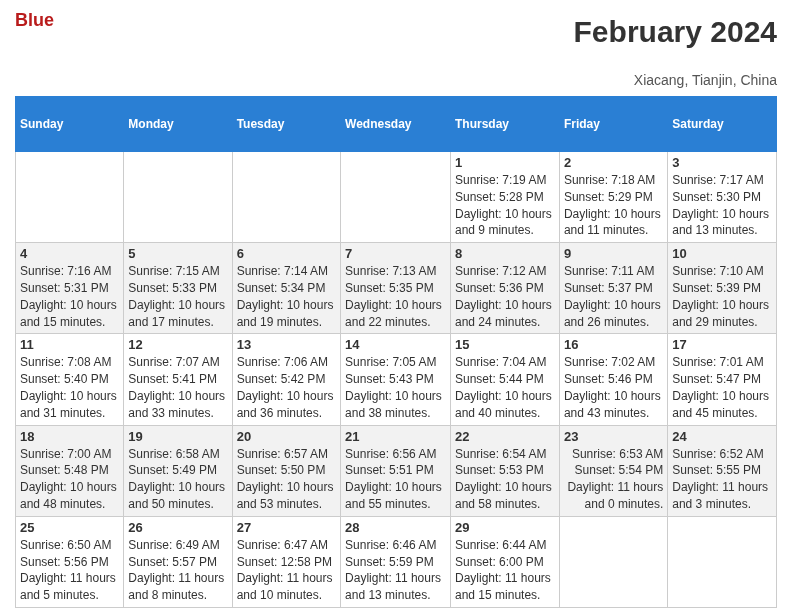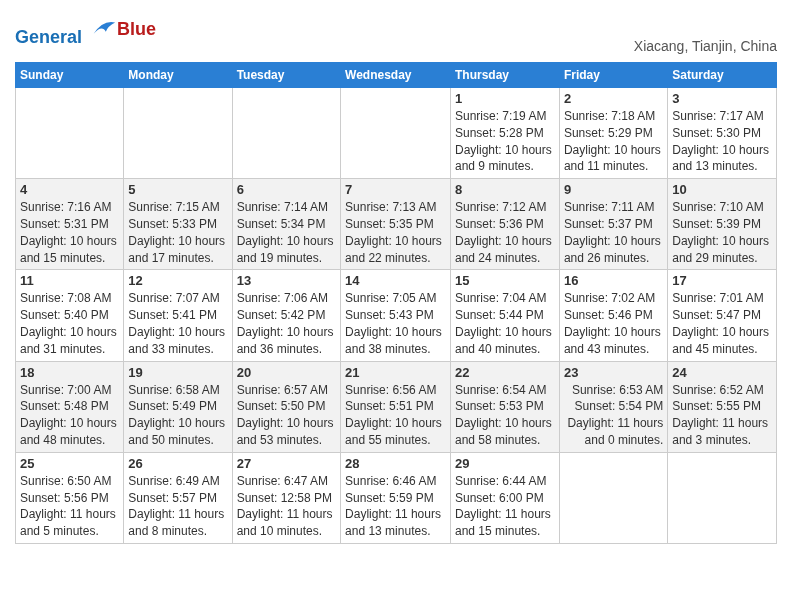--- a/index.html
+++ b/index.html
@@ -53,21 +53,21 @@
       margin-top: 23px;
     }
     .calendar {
       width: 100%;
       border-collapse: collapse;
       font-size: 10.5px;
     }
     .calendar thead tr th {
       background-color: #2a7fd4;
       color: #fff;
-      padding: 5px 4px;
+      padding: 20px 4px;
       text-align: left;
       font-size: 12px;
       border: 1px solid #2a7fd4;
     }
     .calendar tbody tr td {
       border: 1px solid #ccc;
       vertical-align: top;
       padding: 3px 4px;
       height: 88px;
       width: 113px;
@@ -97,31 +97,26 @@
     }
   </style>
 </head>
 <body>
 
 <div class="page">
   <div class="header">
     <div class="logo">
       <div>
         <div style="display:flex;align-items:center;">
-          <div class="logo-text">
-            <span>General</span>
-            <svg class="logo-icon" viewBox="0 0 30 30">
-              <path d="M5 20 Q15 5 28 8 Q20 12 18 18 Q14 10 5 20Z" fill="#2a7fd4"></path>
-            </svg>
-          </div>
           <div class="logo-text" style="color:#b91c1c;margin-top:-4px;">Blue</div>
         </div>
       </div>
     </div>
     <div class="title-block">
+      <div class="main-title">February 2024</div>
       <div class="subtitle">Xiacang, Tianjin, China</div>
     </div>
   </div>
 
   <table class="calendar">
     <thead>
       <tr>
       <th>Sunday</th>
           <th>Monday</th>
           <th>Tuesday</th>

